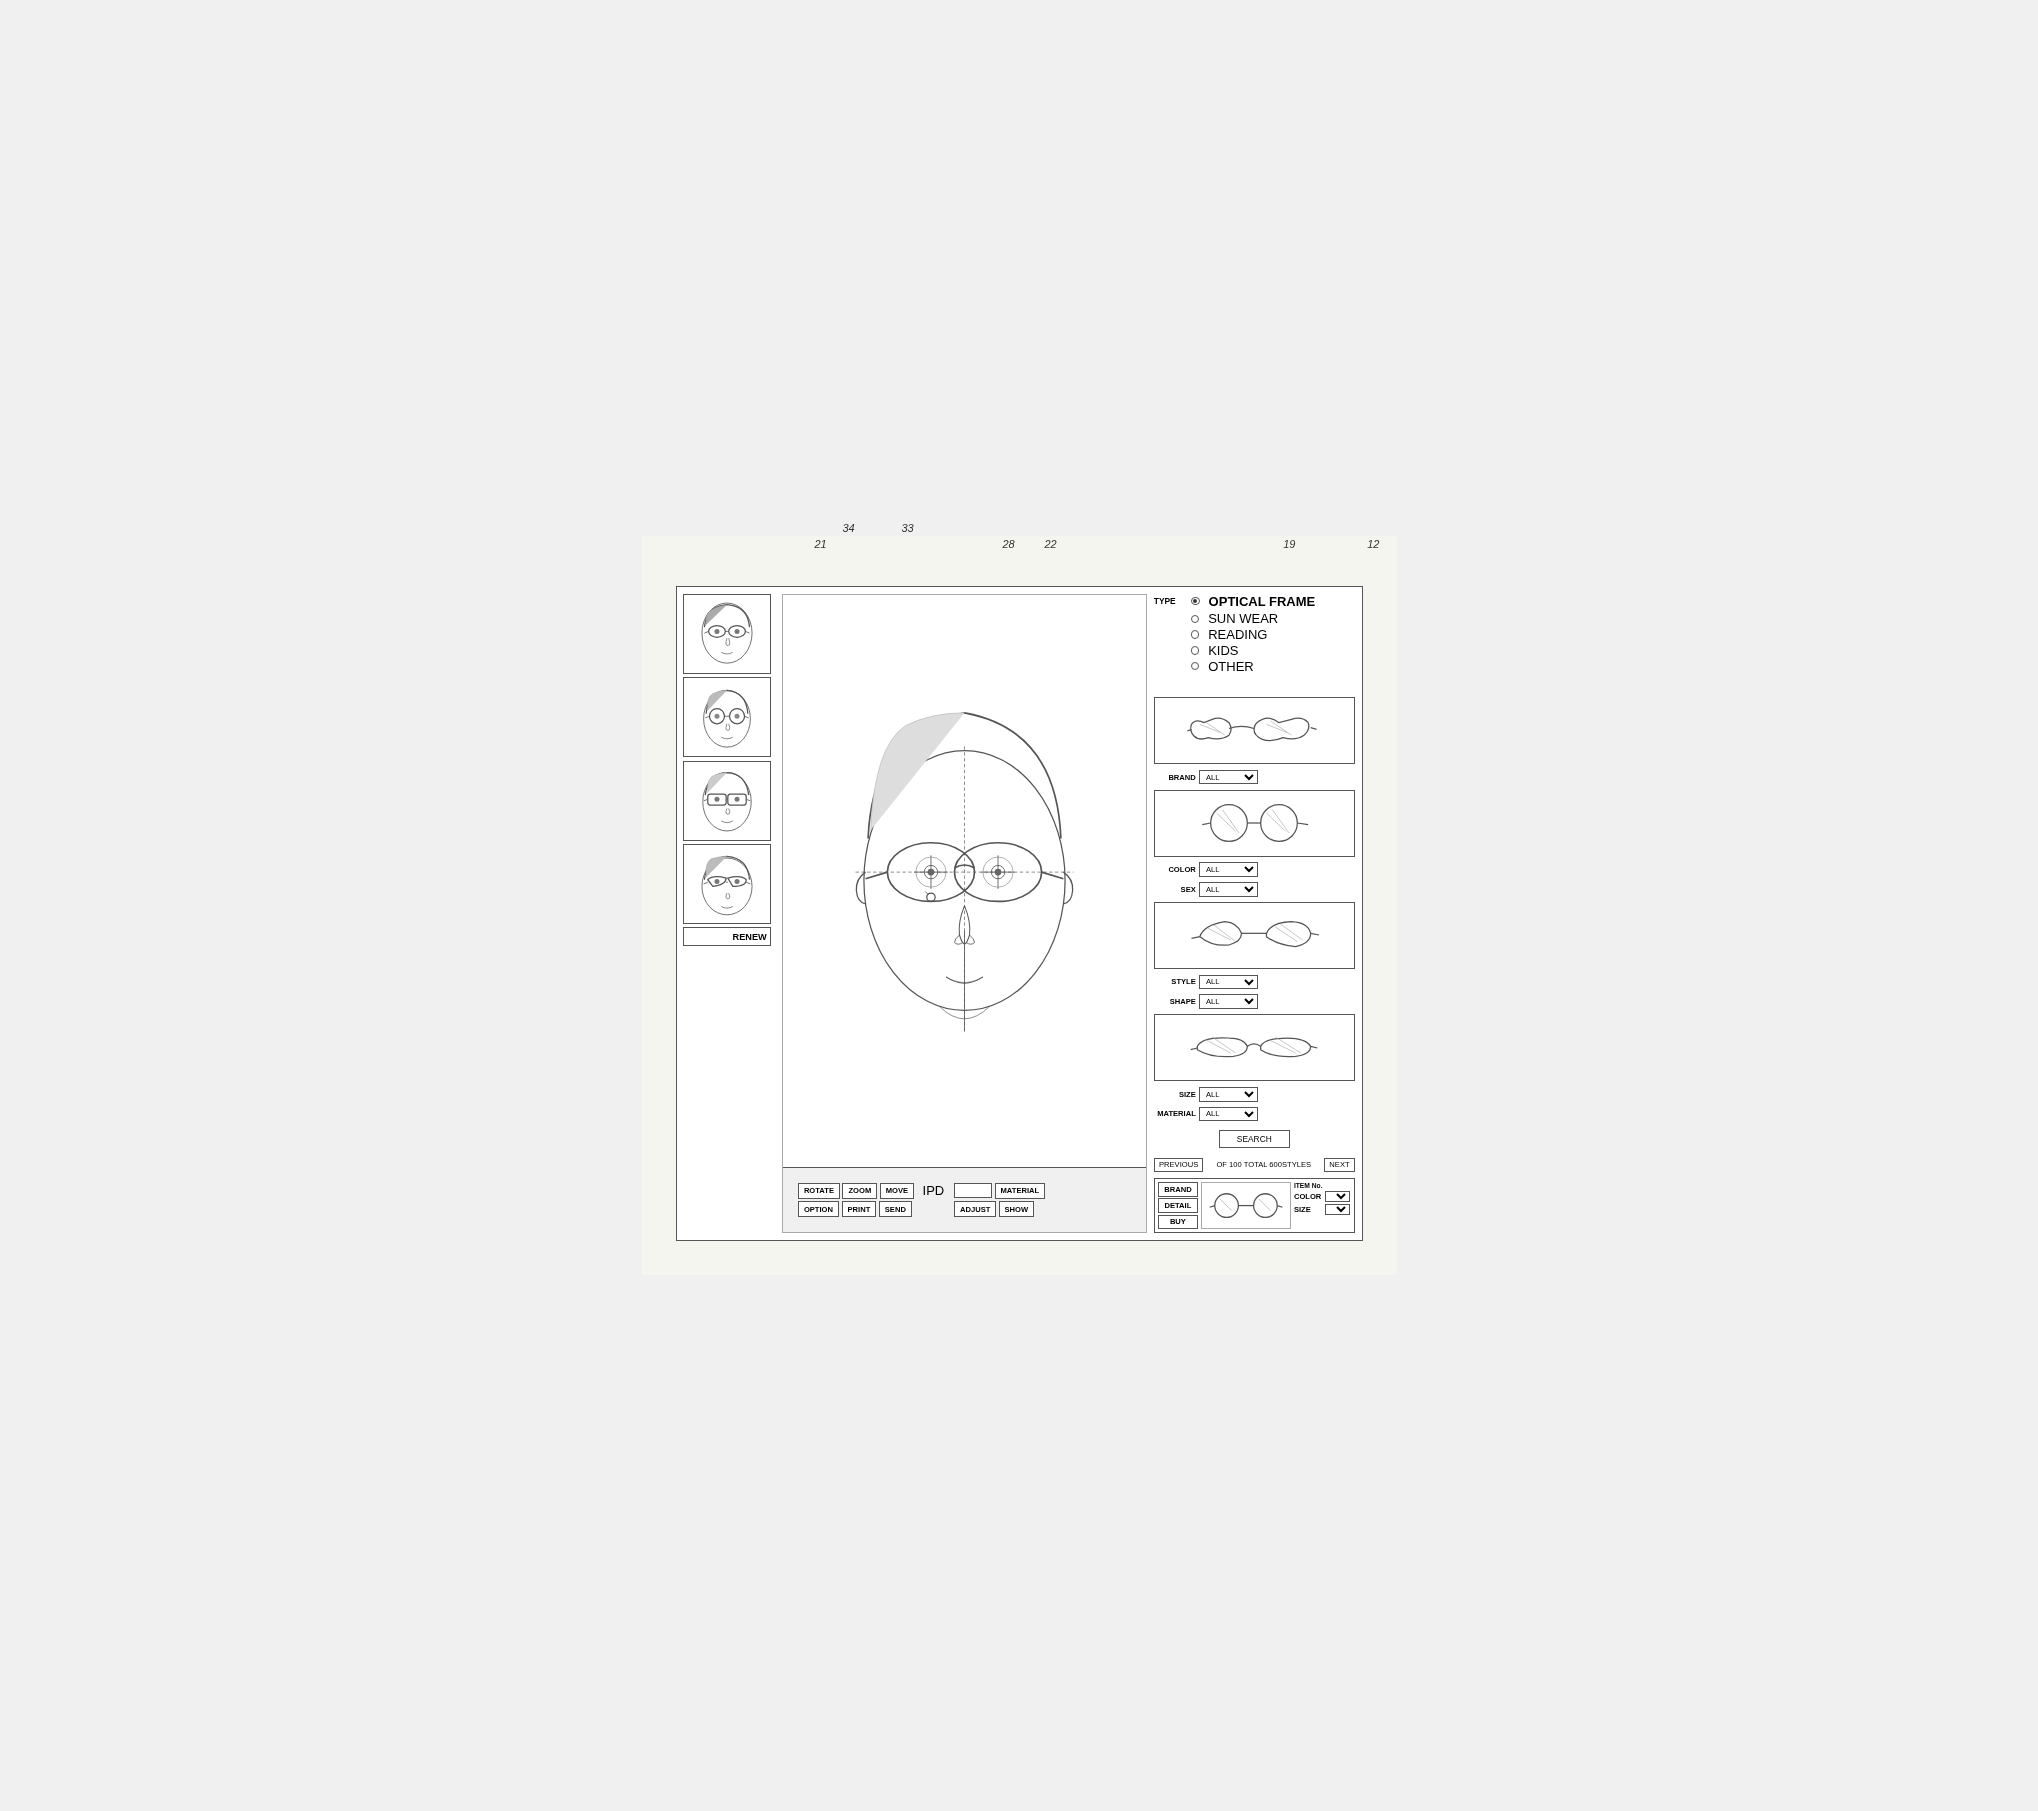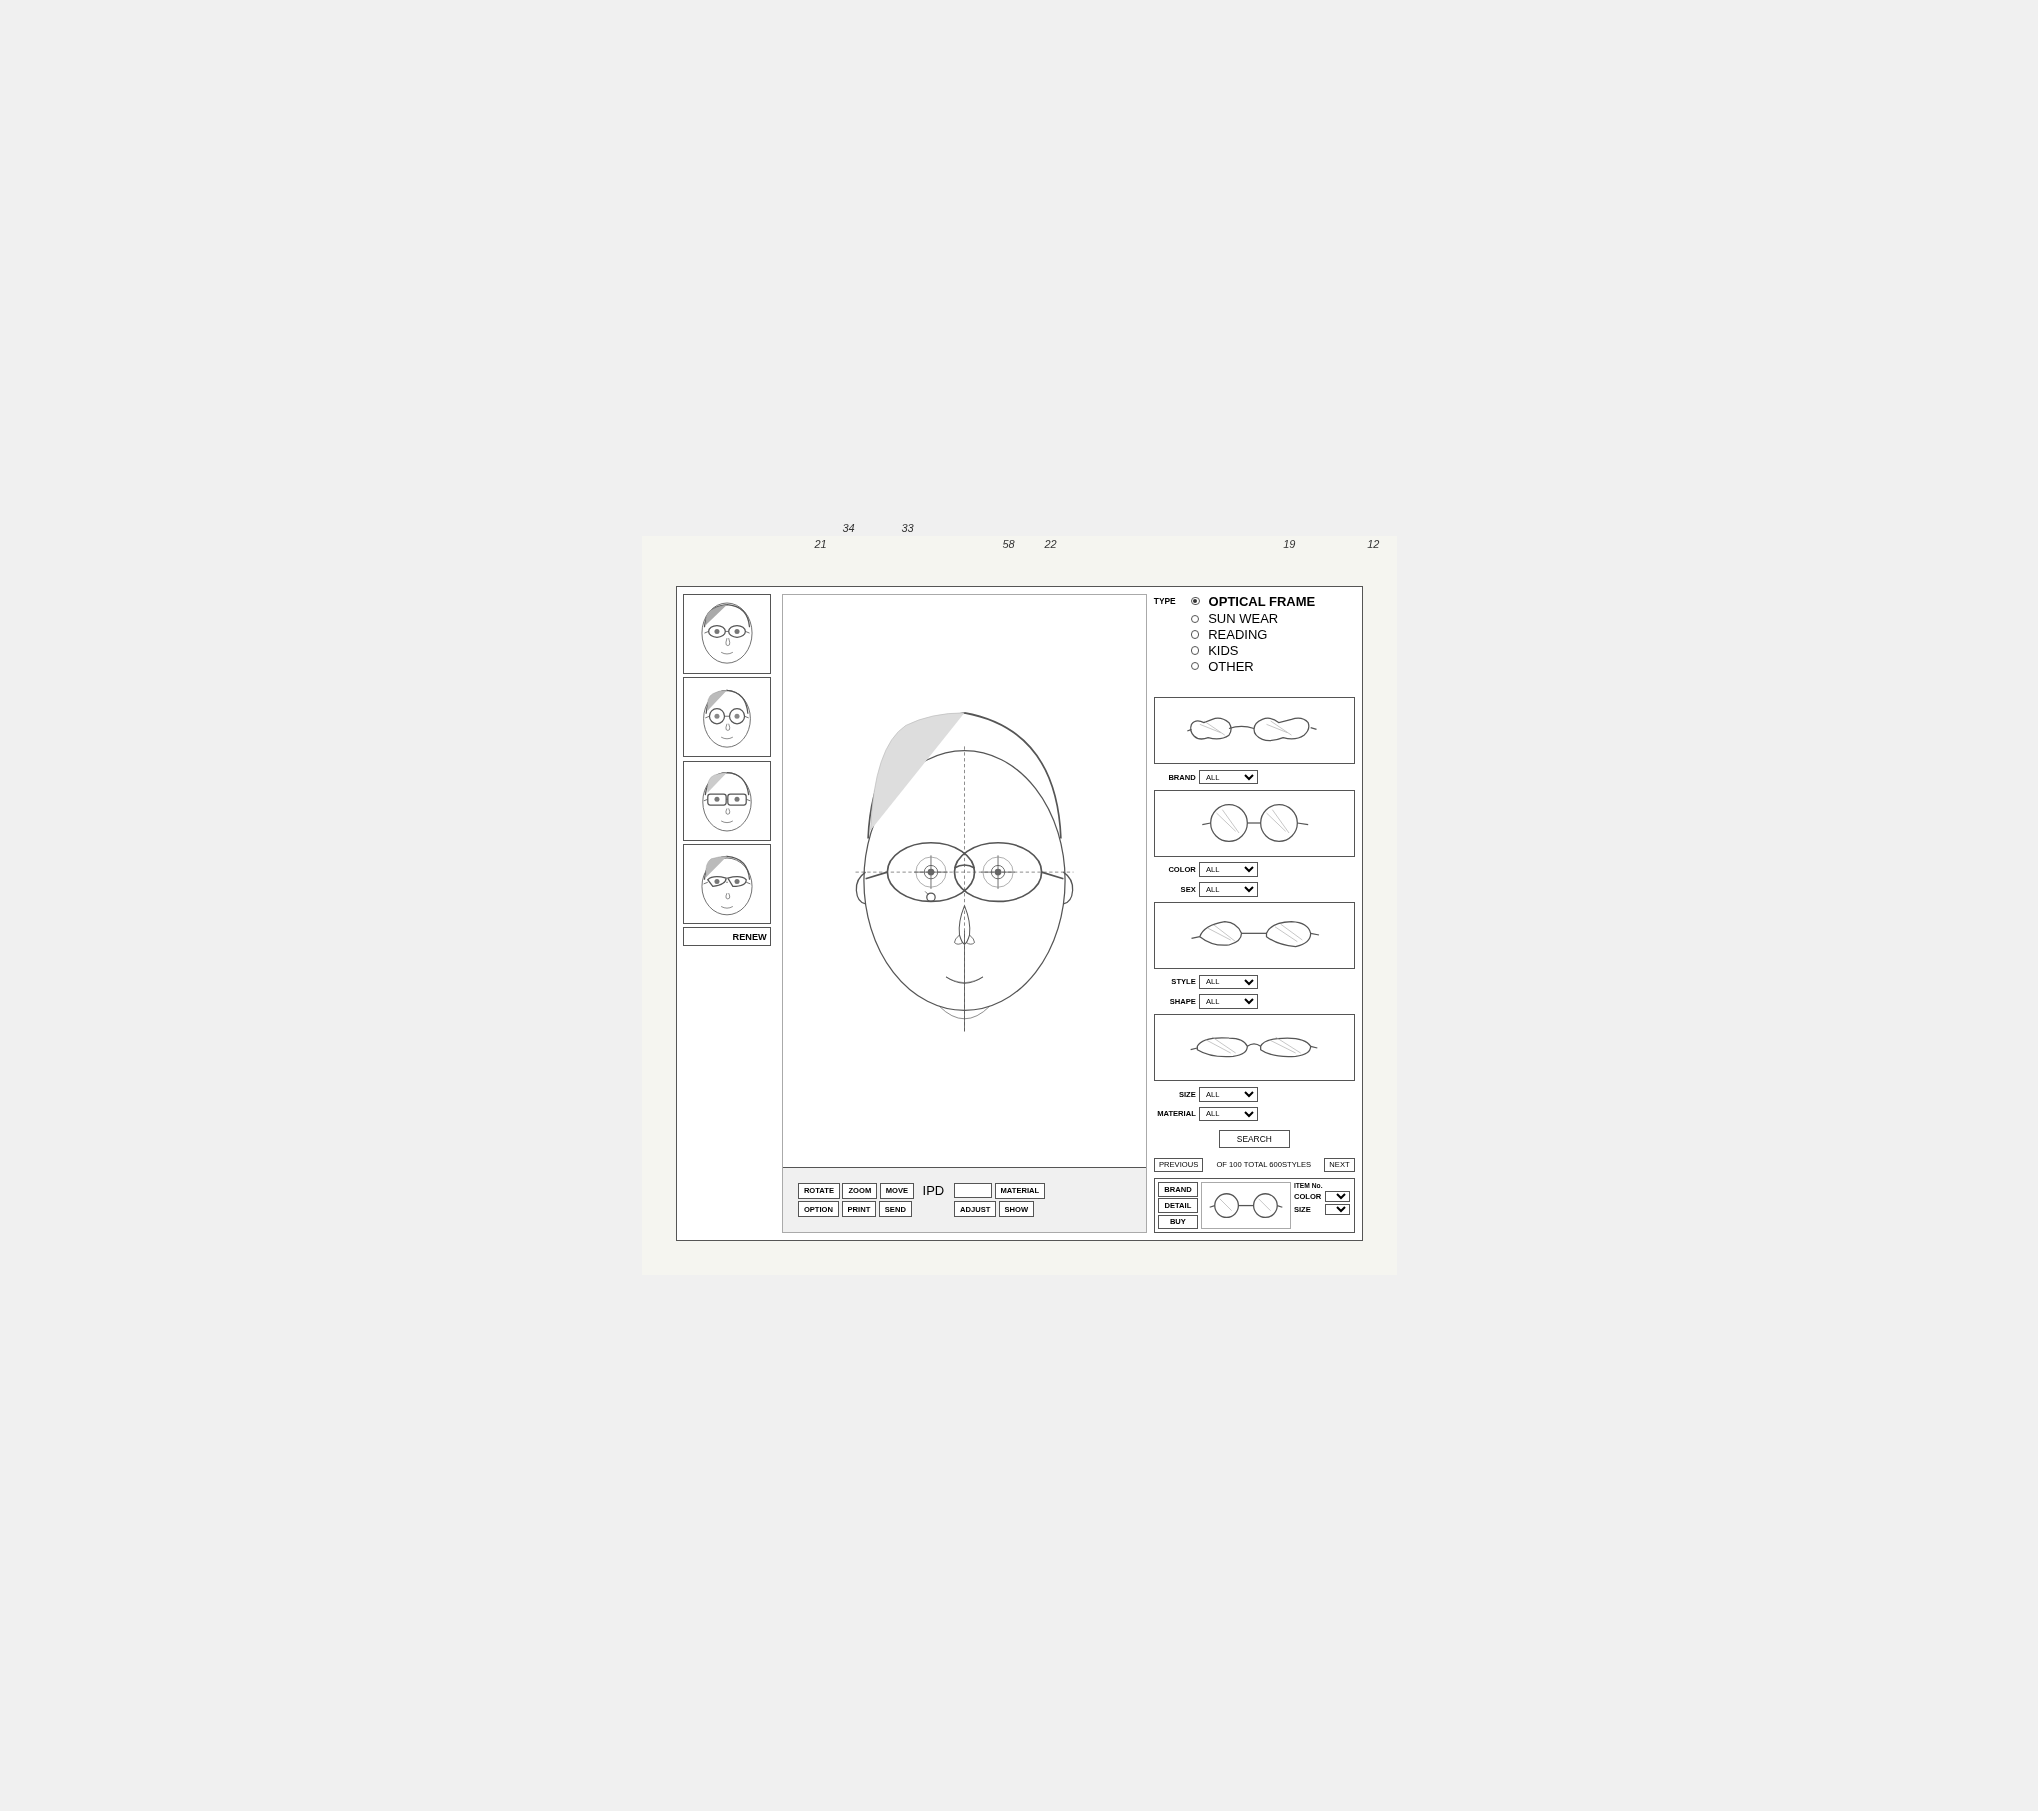--- a/index.html
+++ b/index.html
@@ -328,21 +328,21 @@
       font-weight: bold;
     }
   </style>
 </head>
 <body>
 
 <div class="page-container">
 
   <div class="ref-numbers">
     <span class="ref-num" style="top:1.7px; left:173px;">21</span>
-    <span class="ref-num" style="top:1.7px; left:361px;">58</span>
+    <span class="ref-num" style="top:1.7px; left:361px;">28</span>
     <span class="ref-num" style="top:1.7px; left:403px;">22</span>
     <span class="ref-num" style="top:1.7px; right:101px;">19</span>
     <span class="ref-num" style="top:1.7px; right:17px;">12</span>
     <span class="ref-num" style="bottom:1.7px; left:201px;">34</span>
     <span class="ref-num" style="bottom:1.7px; left:260px;">33</span>
   </div>
 
   <div class="main-box">
     <div class="main-content">
 

